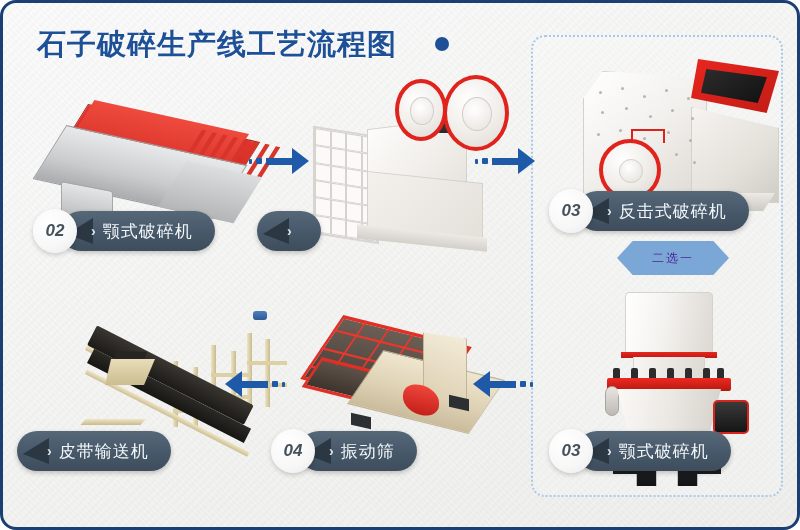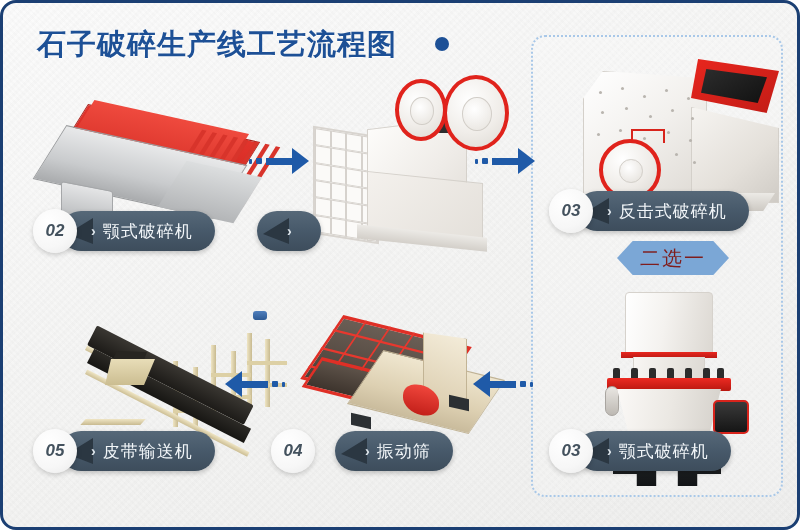--- a/index.html
+++ b/index.html
@@ -109,22 +109,22 @@
   }
 
   
   .choose-hex {
     position: absolute;
     left: 614px; top: 238px;
     width: 112px; height: 34px;
     background: #7ba7d6;
     clip-path: polygon(14% 0, 86% 0, 100% 50%, 86% 100%, 14% 100%, 0 50%);
     display: flex; align-items: center; justify-content: center;
-    color: #7f1d1d;
-    font-size: 20px;
+    color: #4c1d95;
+    font-size: 12px;
     letter-spacing: 2px;
     z-index: 11;
   }
 
   
   .arrow { position: absolute; z-index: 10; height: 22px; display: flex; align-items: center; }
   .arrow .shaft { height: 7px; background: #1f5aa8; }
   .arrow .dots { display: flex; align-items: center; gap: 4px; }
   .arrow .dots i { display: block; background: #1f5aa8; border-radius: 1px; }
   .arrow .dots i.d1 { width: 3px; height: 5px; }
@@ -675,29 +675,28 @@
   </div>
 
   <div class="step" style="left:546px; top:428px;">
     <div class="step-num">03</div>
     <div class="step-pill">
       <span class="step-chev">›</span>
       <span class="step-text">颚式破碎机</span>
     </div>
   </div>
 
-  <div class="step" style="left:268px; top:428px;gap:36px;">
+  <div class="step" style="left:268px; top:428px;">
     <div class="step-num">04</div>
     <div class="step-pill">
       <span class="step-chev">›</span>
       <span class="step-text">振动筛</span>
     </div>
   </div>
 
   <div class="step" style="left:30px; top:428px;">
-    <div class="step-num">05</div>
     <div class="step-pill">
       <span class="step-chev">›</span>
       <span class="step-text">皮带输送机</span>
     </div>
   </div>
 
 </div>
 
 </body></html>

